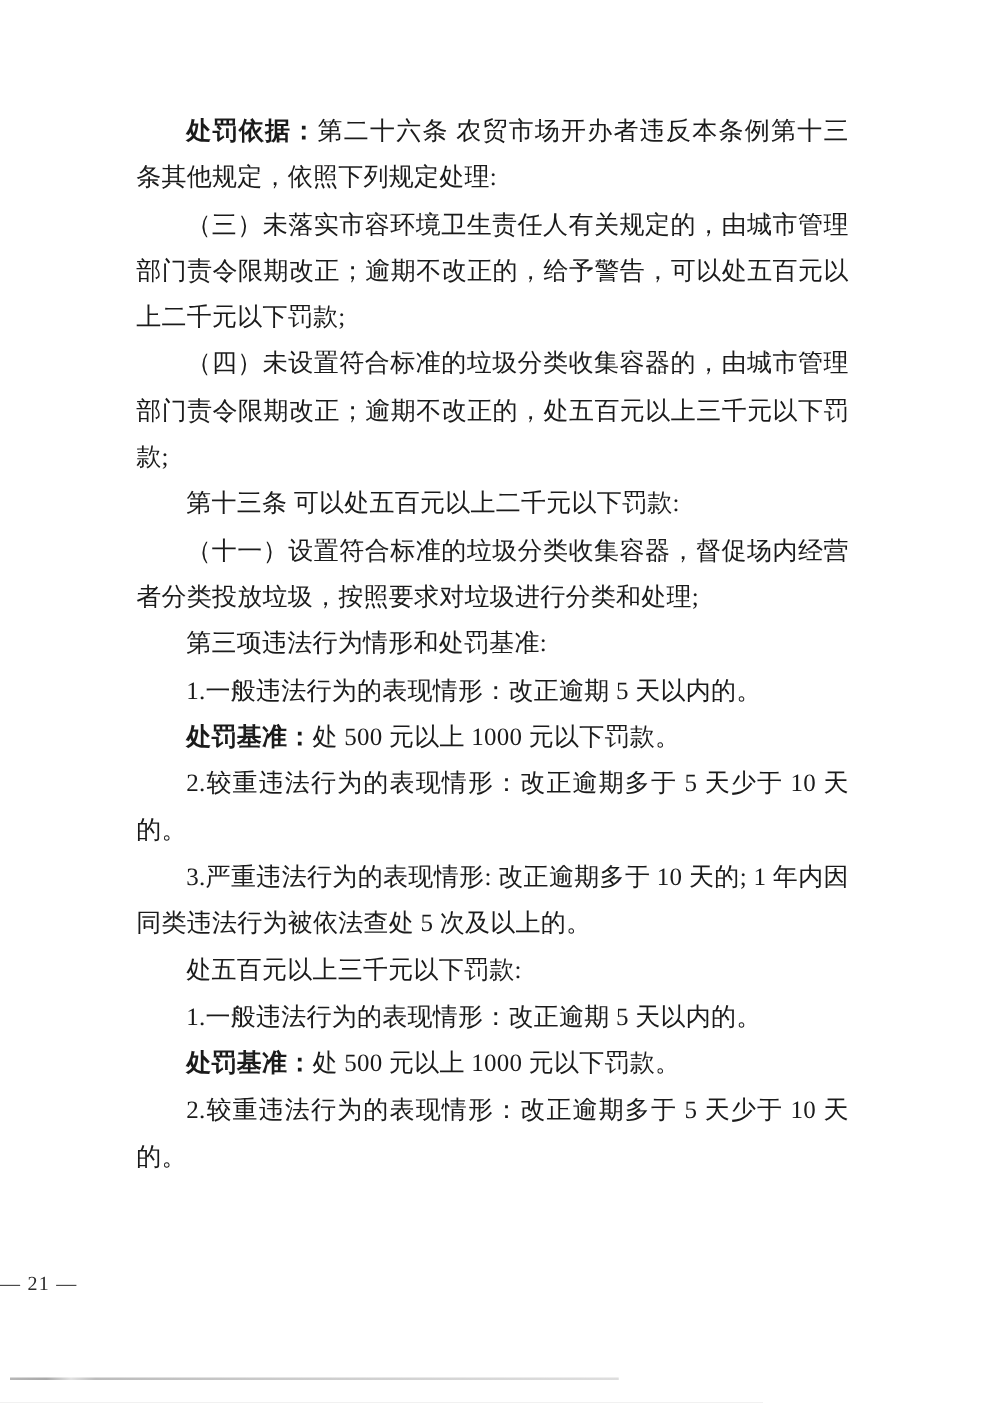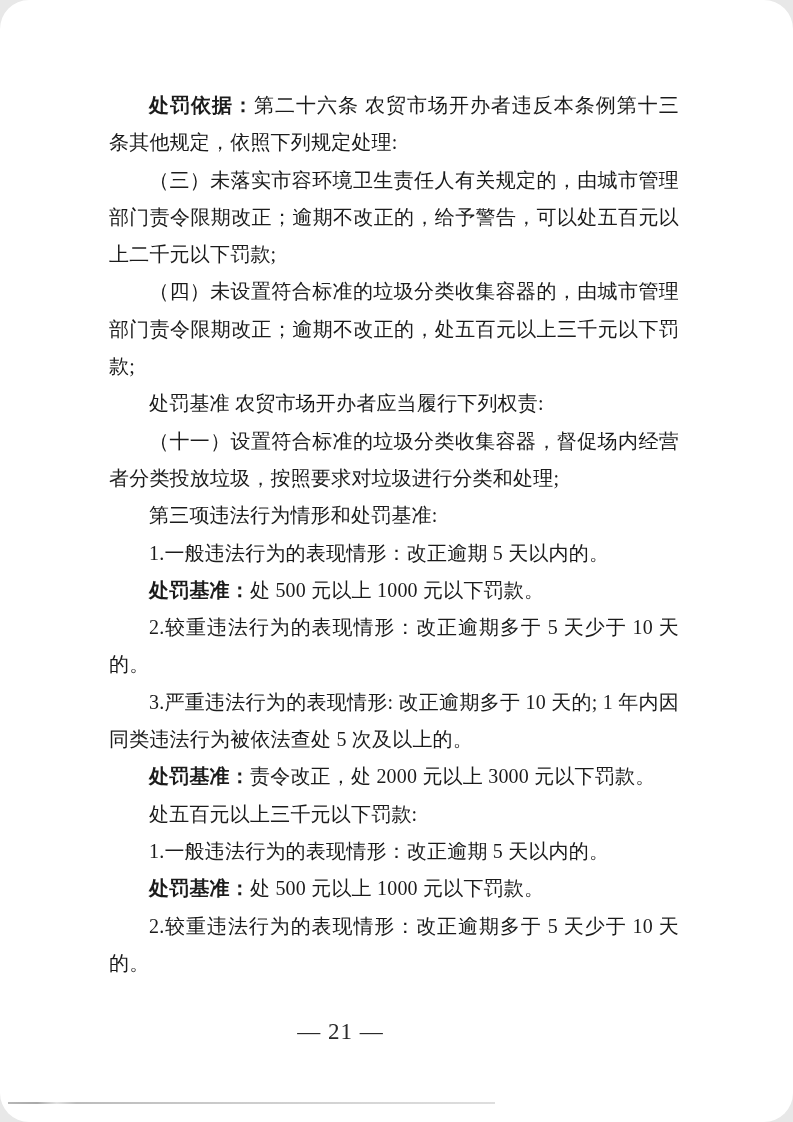--- a/index.html
+++ b/index.html
@@ -7,21 +7,20 @@
     padding: 0;
     background: #e8e8e8;
   }
   .page {
     position: relative;
     width: 793px;
     height: 1122px;
     background: #ffffff;
     overflow: hidden;
     font-family: "Liberation Serif", "DejaVu Serif", serif;
-    border-radius: 29px;
   }
   .doc-body {
     position: absolute;
     left: 109px;
     top: 87px;
     width: 570px;
     font-size: 20px;
     line-height: 37.3px;
     color: #1b1b1b;
     text-align: justify;
@@ -36,22 +35,22 @@
     font-weight: bold;
   }
   .doc-body p.heading {
     font-weight: normal;
   }
   .page-number {
     position: absolute;
     top: 1019px;
     left: 0;
     width: 681px;
-    text-align: center;
-    font-size: 23px;
+    text-align: left;
+    font-size: 16px;
     color: #2a2a2a;
     letter-spacing: 1px;
   }
   .scan-artifact {
     position: absolute;
     left: 8px;
     top: 1102px;
     width: 487px;
     height: 2px;
     background: linear-gradient(to right,
@@ -62,28 +61,27 @@
 </style>
 </head>
 <body>
 
 <div class="page">
 
   <div class="doc-body" id="doc-body">
       <p><span class="lead">处罚依据：</span><span>第二十六条 农贸市场开办者违反本条例第十三条其他规定，依照下列规定处理:</span></p>
       <p><span>（三）未落实市容环境卫生责任人有关规定的，由城市管理部门责令限期改正；逾期不改正的，给予警告，可以处五百元以上二千元以下罚款;</span></p>
       <p><span>（四）未设置符合标准的垃圾分类收集容器的，由城市管理部门责令限期改正；逾期不改正的，处五百元以上三千元以下罚款;</span></p>
-      <p><span>处罚基准 农贸市场开办者应当履行下列权责:</span></p>
+      <p><span>第十三条 可以处五百元以上二千元以下罚款:</span></p>
       <p><span>（十一）设置符合标准的垃圾分类收集容器，督促场内经营者分类投放垃圾，按照要求对垃圾进行分类和处理;</span></p>
       <p class="heading"><span>第三项违法行为情形和处罚基准:</span></p>
       <p><span>1.一般违法行为的表现情形：改正逾期 5 天以内的。</span></p>
       <p><span class="lead">处罚基准：</span><span>处 500 元以上 1000 元以下罚款。</span></p>
       <p><span>2.较重违法行为的表现情形：改正逾期多于 5 天少于 10 天的。</span></p>
       <p><span>3.严重违法行为的表现情形: 改正逾期多于 10 天的; 1 年内因同类违法行为被依法查处 5 次及以上的。</span></p>
-      <p><span class="lead">处罚基准：</span><span>责令改正，处 2000 元以上 3000 元以下罚款。</span></p>
       <p class="heading"><span>处五百元以上三千元以下罚款:</span></p>
       <p><span>1.一般违法行为的表现情形：改正逾期 5 天以内的。</span></p>
       <p><span class="lead">处罚基准：</span><span>处 500 元以上 1000 元以下罚款。</span></p>
       <p><span>2.较重违法行为的表现情形：改正逾期多于 5 天少于 10 天的。</span></p>
     </div>
 
   <div class="page-number">— 21 —</div>
 
   <div class="scan-artifact"></div>
 

